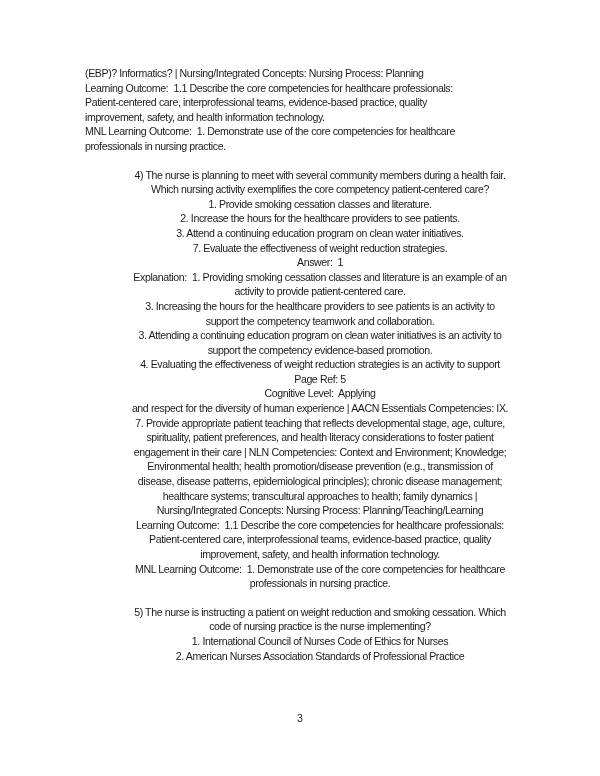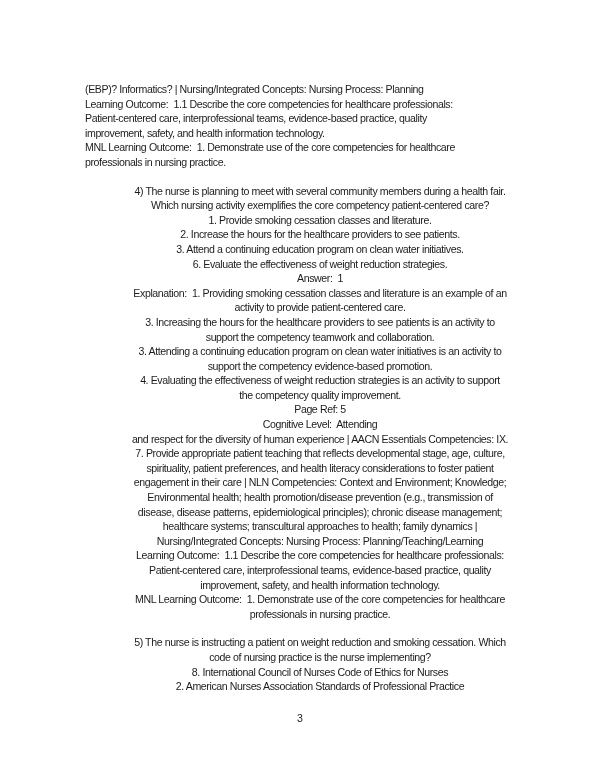--- a/index.html
+++ b/index.html
@@ -11,21 +11,21 @@
     position: relative;
     width: 600px;
     height: 776px;
     background: #ffffff;
     overflow: hidden;
     font-family: "Liberation Sans", sans-serif;
     color: #1c1c1c;
   }
   .doc-body {
     position: absolute;
-    top: 82px;
+    top: 66px;
     left: 85px;
     width: 470px;
   }
   .block { margin: 0; }
   .block + .block { margin-top: 14px; text-align: center; }
   .line {
     white-space: pre;
     font-size: 10.6px;
     line-height: 14.6px;
     letter-spacing: -0.4px;
@@ -53,47 +53,46 @@
         <div class="line"><span>improvement, safety, and health information technology.</span></div>
         <div class="line"><span>MNL Learning Outcome:  1. Demonstrate use of the core competencies for healthcare</span></div>
         <div class="line"><span>professionals in nursing practice.</span></div>
       </div>
       <div class="block">
         <div class="line"><span>4) The nurse is planning to meet with several community members during a health fair.</span></div>
         <div class="line"><span>Which nursing activity exemplifies the core competency </span><span class="it">patient-centered care</span><span>?</span></div>
         <div class="line"><span>1. Provide smoking cessation classes and literature.</span></div>
         <div class="line"><span>2. Increase the hours for the healthcare providers to see patients.</span></div>
         <div class="line"><span>3. Attend a continuing education program on clean water initiatives.</span></div>
-        <div class="line"><span>6. Evaluate the effectiveness of weight reduction strategies.</span></div>
+        <div class="line"><span>7. Evaluate the effectiveness of weight reduction strategies.</span></div>
         <div class="line"><span>Answer:  1</span></div>
         <div class="line"><span>Explanation:  1. Providing smoking cessation classes and literature is an example of an</span></div>
         <div class="line"><span>activity to provide </span><span class="it">patient-centered care</span><span>.</span></div>
         <div class="line"><span>3. Increasing the hours for the healthcare providers to see patients is an activity to</span></div>
         <div class="line"><span>support the competency </span><span class="it">teamwork and collaboration</span><span>.</span></div>
         <div class="line"><span>3. Attending a continuing education program on clean water initiatives is an activity to</span></div>
         <div class="line"><span>support the competency </span><span class="it">evidence-based promotion</span><span>.</span></div>
         <div class="line"><span>4. Evaluating the effectiveness of weight reduction strategies is an activity to support</span></div>
-        <div class="line"><span>the competency </span><span class="it">quality improvement</span><span>.</span></div>
         <div class="line"><span>Page Ref: 5</span></div>
-        <div class="line"><span>Cognitive Level:  Attending</span></div>
+        <div class="line"><span>Cognitive Level:  Applying</span></div>
         <div class="line"><span>and respect for the diversity of human experience | AACN Essentials Competencies: IX.</span></div>
         <div class="line"><span>7. Provide appropriate patient teaching that reflects developmental stage, age, culture,</span></div>
         <div class="line"><span>spirituality, patient preferences, and health literacy considerations to foster patient</span></div>
         <div class="line"><span>engagement in their care | NLN Competencies: Context and Environment; Knowledge;</span></div>
         <div class="line"><span>Environmental health; health promotion/disease prevention (e.g., transmission of</span></div>
         <div class="line"><span>disease, disease patterns, epidemiological principles); chronic disease management;</span></div>
         <div class="line"><span>healthcare systems; transcultural approaches to health; family dynamics |</span></div>
         <div class="line"><span>Nursing/Integrated Concepts: Nursing Process: Planning/Teaching/Learning</span></div>
         <div class="line"><span>Learning Outcome:  1.1 Describe the core competencies for healthcare professionals:</span></div>
         <div class="line"><span>Patient-centered care, interprofessional teams, evidence-based practice, quality</span></div>
         <div class="line"><span>improvement, safety, and health information technology.</span></div>
         <div class="line"><span>MNL Learning Outcome:  1. Demonstrate use of the core competencies for healthcare</span></div>
         <div class="line"><span>professionals in nursing practice.</span></div>
       </div>
       <div class="block">
         <div class="line"><span>5) The nurse is instructing a patient on weight reduction and smoking cessation. Which</span></div>
         <div class="line"><span>code of nursing practice is the nurse implementing?</span></div>
-        <div class="line"><span>8. International Council of Nurses Code of Ethics for Nurses</span></div>
+        <div class="line"><span>1. International Council of Nurses Code of Ethics for Nurses</span></div>
         <div class="line"><span>2. American Nurses Association Standards of Professional Practice</span></div>
       </div>
     </div>
   <div class="page-number">3</div>
 </div>
 
 </body></html>

